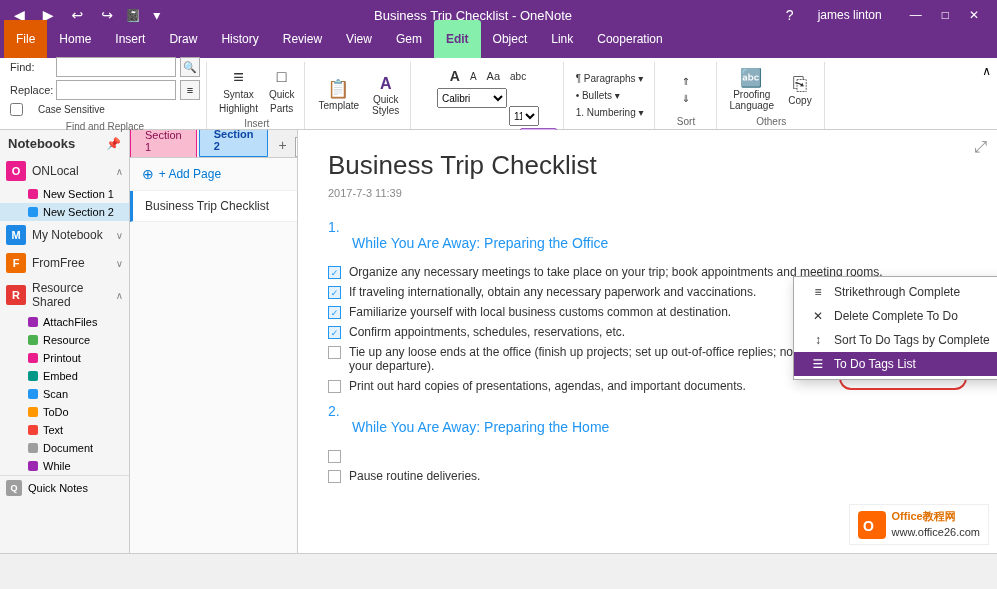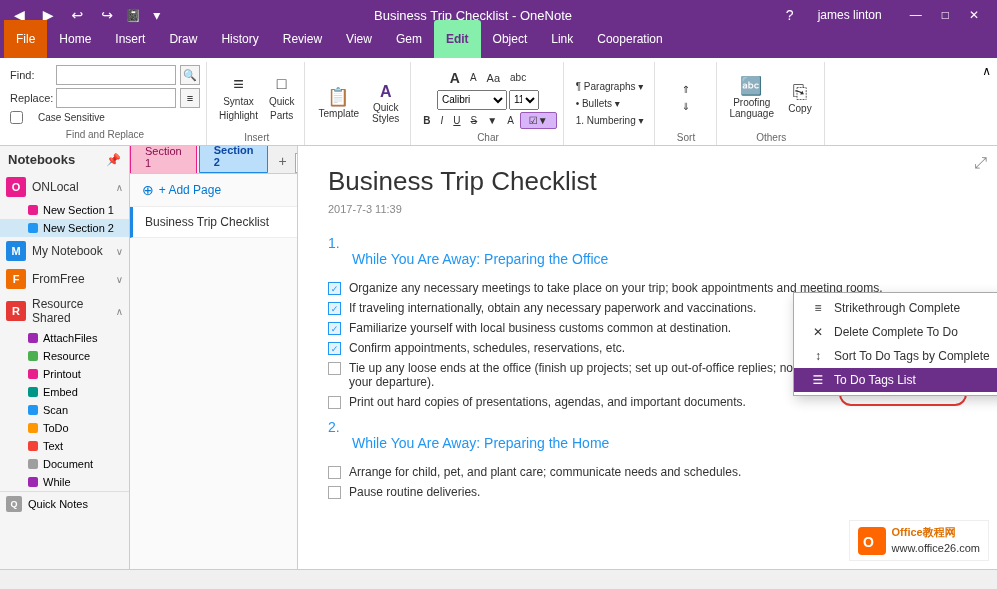--- a/index.html
+++ b/index.html
@@ -40,21 +40,21 @@
       display: flex;
       align-items: center;
     }
     .ribbon-tab.active { background: #86efac; color: #6B2F8A; font-weight: 600; }
     .ribbon-tab-file { background: #e05a00; color: white; padding: 4px 12px; border-radius: 0; }
 
     
     .ribbon {
       background: white;
       border-bottom: 1px solid #ccc;
-      height: 88px;
+      height: 72px;
       display: flex;
       align-items: stretch;
       padding: 4px 4px 0 4px;
       gap: 2px;
       position: relative;
     }
     .ribbon-group {
       display: flex;
       flex-direction: column;
       align-items: center;
@@ -527,21 +527,21 @@
     <div class="ribbon-group-content">
       <div style="display:flex;flex-direction:column;gap:2px;align-items:center;">
         <div style="display:flex;gap:2px;">
           <button class="ribbon-btn-sm" style="font-size:14px;font-weight:bold;">A</button>
           <button class="ribbon-btn-sm" style="font-size:10px;">A</button>
           <button class="ribbon-btn-sm" style="font-size:11px;">Aa</button>
           <button class="ribbon-btn-sm" style="font-size:10px;">abc</button>
         </div>
         <div style="display:flex;gap:2px;">
           <select style="height:20px;font-size:10px;width:70px;"><option>Calibri</option></select>
-          <select style="height:20px;font-size:10px;width:30px;"><option>11</option></select>
+          <select style="height:20px;font-size:10px;width:30px;margin-top:18px;"><option>11</option></select>
         </div>
         <div style="display:flex;gap:2px;align-items:center;">
           <button class="ribbon-btn-sm" style="font-weight:bold;">B</button>
           <button class="ribbon-btn-sm" style="font-style:italic;">I</button>
           <button class="ribbon-btn-sm" style="text-decoration:underline;">U</button>
           <button class="ribbon-btn-sm" style="text-decoration:line-through;">S</button>
           <button class="ribbon-btn-sm">▼</button>
           <button class="ribbon-btn-sm">A</button>
           <button class="ribbon-btn-sm" style="background:#d8b4f8;border:1px solid #9b59b6;padding:2px 8px;">☑▼</button>
         </div>
@@ -728,21 +728,20 @@
       <div class="check-box"></div>
       <span>Print out hard copies of presentations, agendas, and important documents.</span>
     </div>
 
     <div class="numbered-item">
       <span class="numbered-label">2.</span>
       <span class="section-heading">While You Are Away: Preparing the Home</span>
     </div>
     <div class="checklist-item">
       <div class="check-box"></div>
-      <span>Arrange for child, pet, and plant care; communicate needs and schedules.</span>
     </div>
     <div class="checklist-item">
       <div class="check-box"></div>
       <span>Pause routine deliveries.</span>
     </div>
 
     <div class="dropdown-menu">
       <div class="menu-item">
         <span class="menu-icon">≡</span>
         <span>Strikethrough Complete</span>

